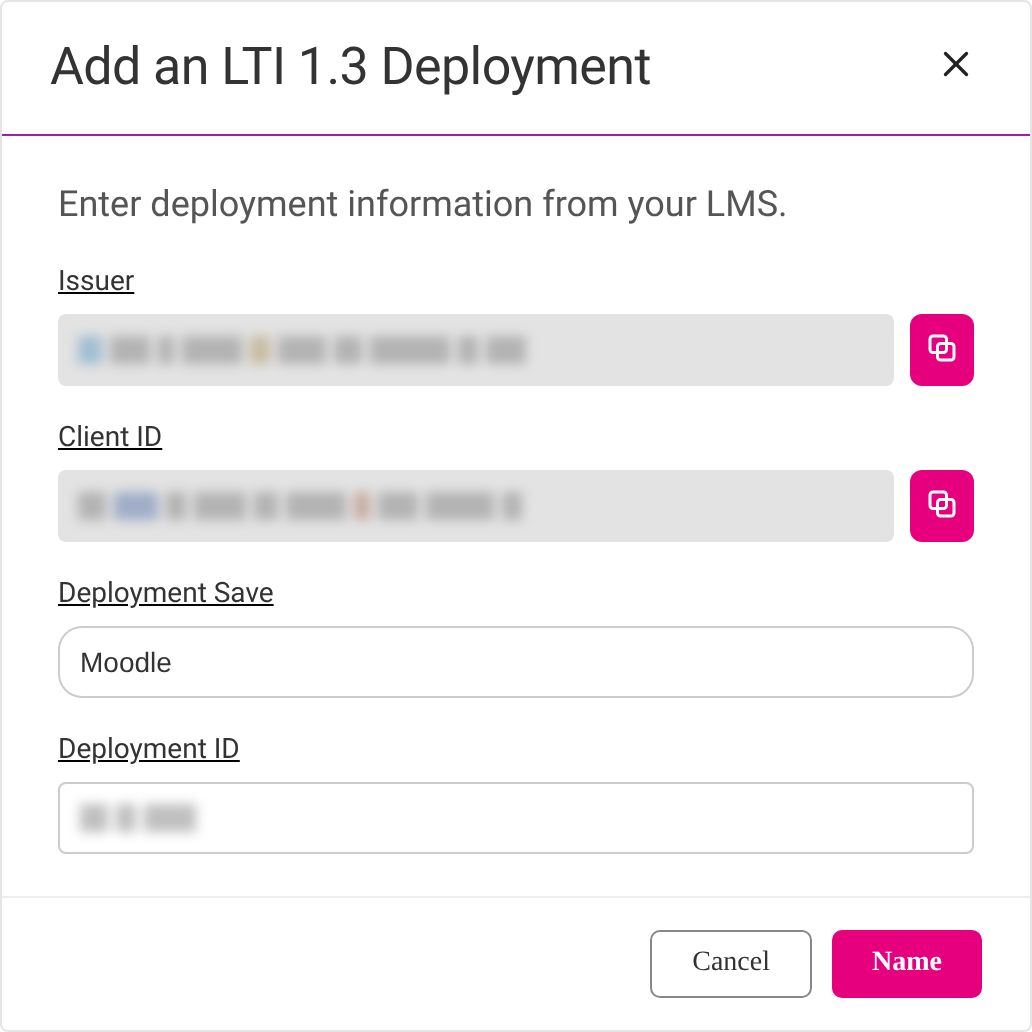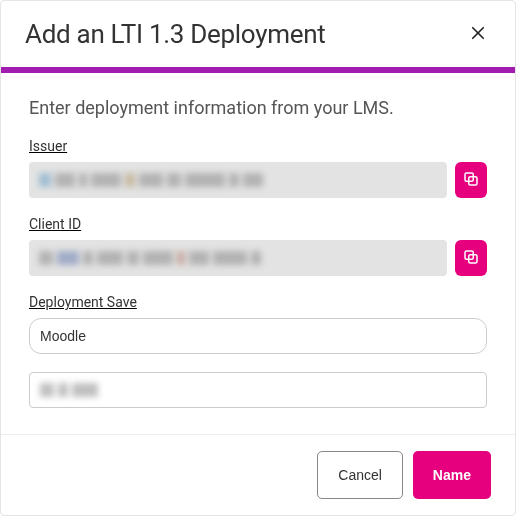--- a/index.html
+++ b/index.html
@@ -16,21 +16,21 @@
       display: flex;
       flex-direction: column;
       border: 1px solid #e5e5e5;
       border-radius: 4px;
     }
     .dialog-header {
       display: flex;
       align-items: center;
       justify-content: space-between;
       padding: 18px 24px 18px 24px;
-      border-bottom: 6px solid #a21caf;
+      border-bottom: 1px solid #a21caf;
     }
     .dialog-title {
       font-size: 26px;
       font-weight: 400;
       color: #333;
       letter-spacing: -0.3px;
     }
     .close-btn {
       background: none;
       border: none;
@@ -120,26 +120,27 @@
       background: #fff;
     }
     .dialog-footer {
       border-top: 1px solid #eee;
       padding: 16px 24px;
       display: flex;
       justify-content: flex-end;
       gap: 10px;
     }
     .btn {
-      height: 48px;
+      height: 34px;
       padding: 0 20px;
       border-radius: 5px;
       font-size: 14px;
       cursor: pointer;
       border: none;
+      font-family: Liberation Serif, serif;
     }
     .btn-secondary {
       background: #fff;
       border: 1px solid #888;
       color: #333;
     }
     .btn-primary {
       background: #e6007e;
       color: #fff;
       font-weight: 600;
@@ -220,20 +221,21 @@
         </button>
       </div>
     </div>
 
     <div class="field-group">
       <label class="field-label">Deployment Save</label>
       <input type="text" class="text-input" value="Moodle" style="">
     </div>
 
     <div class="field-group">
+      <label class="field-label">Deployment ID</label>
       <div class="input-blurred-wrap">
         <div class="blurred">
           <span style="width:14px"></span>
             <span style="width:10px"></span>
             <span style="width:26px"></span>
         </div>
       </div>
     </div>
 
   </div>

